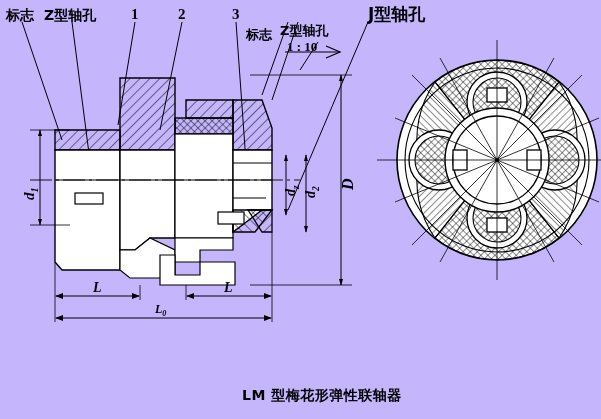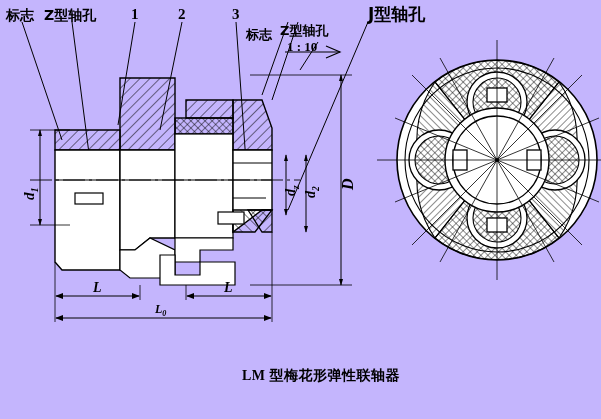--- a/index.html
+++ b/index.html
@@ -268,16 +268,16 @@
   <div class="lbl dim rot" style="left:340px; top:190px; font-size:16px;">D</div>
 
   <div class="lbl dim" style="left:93px; top:281px; font-size:14px;">L</div>
 
   <div class="lbl dim" style="left:224px; top:281px; font-size:14px;">L</div>
 
   <div class="lbl dim" style="left:155px; top:303px; font-size:12px;">
     <span>L</span><sub>0</sub>
   </div>
 
-  <div class="lbl cap-title" style="left:242px; top:369px;font-family:Liberation Serif, serif;">LM 型梅花形弹性联轴器</div>
+  <div class="lbl cap-title" style="left:242px; top:388px;">LM 型梅花形弹性联轴器</div>
 
 
 </div>
 
 </body></html>

